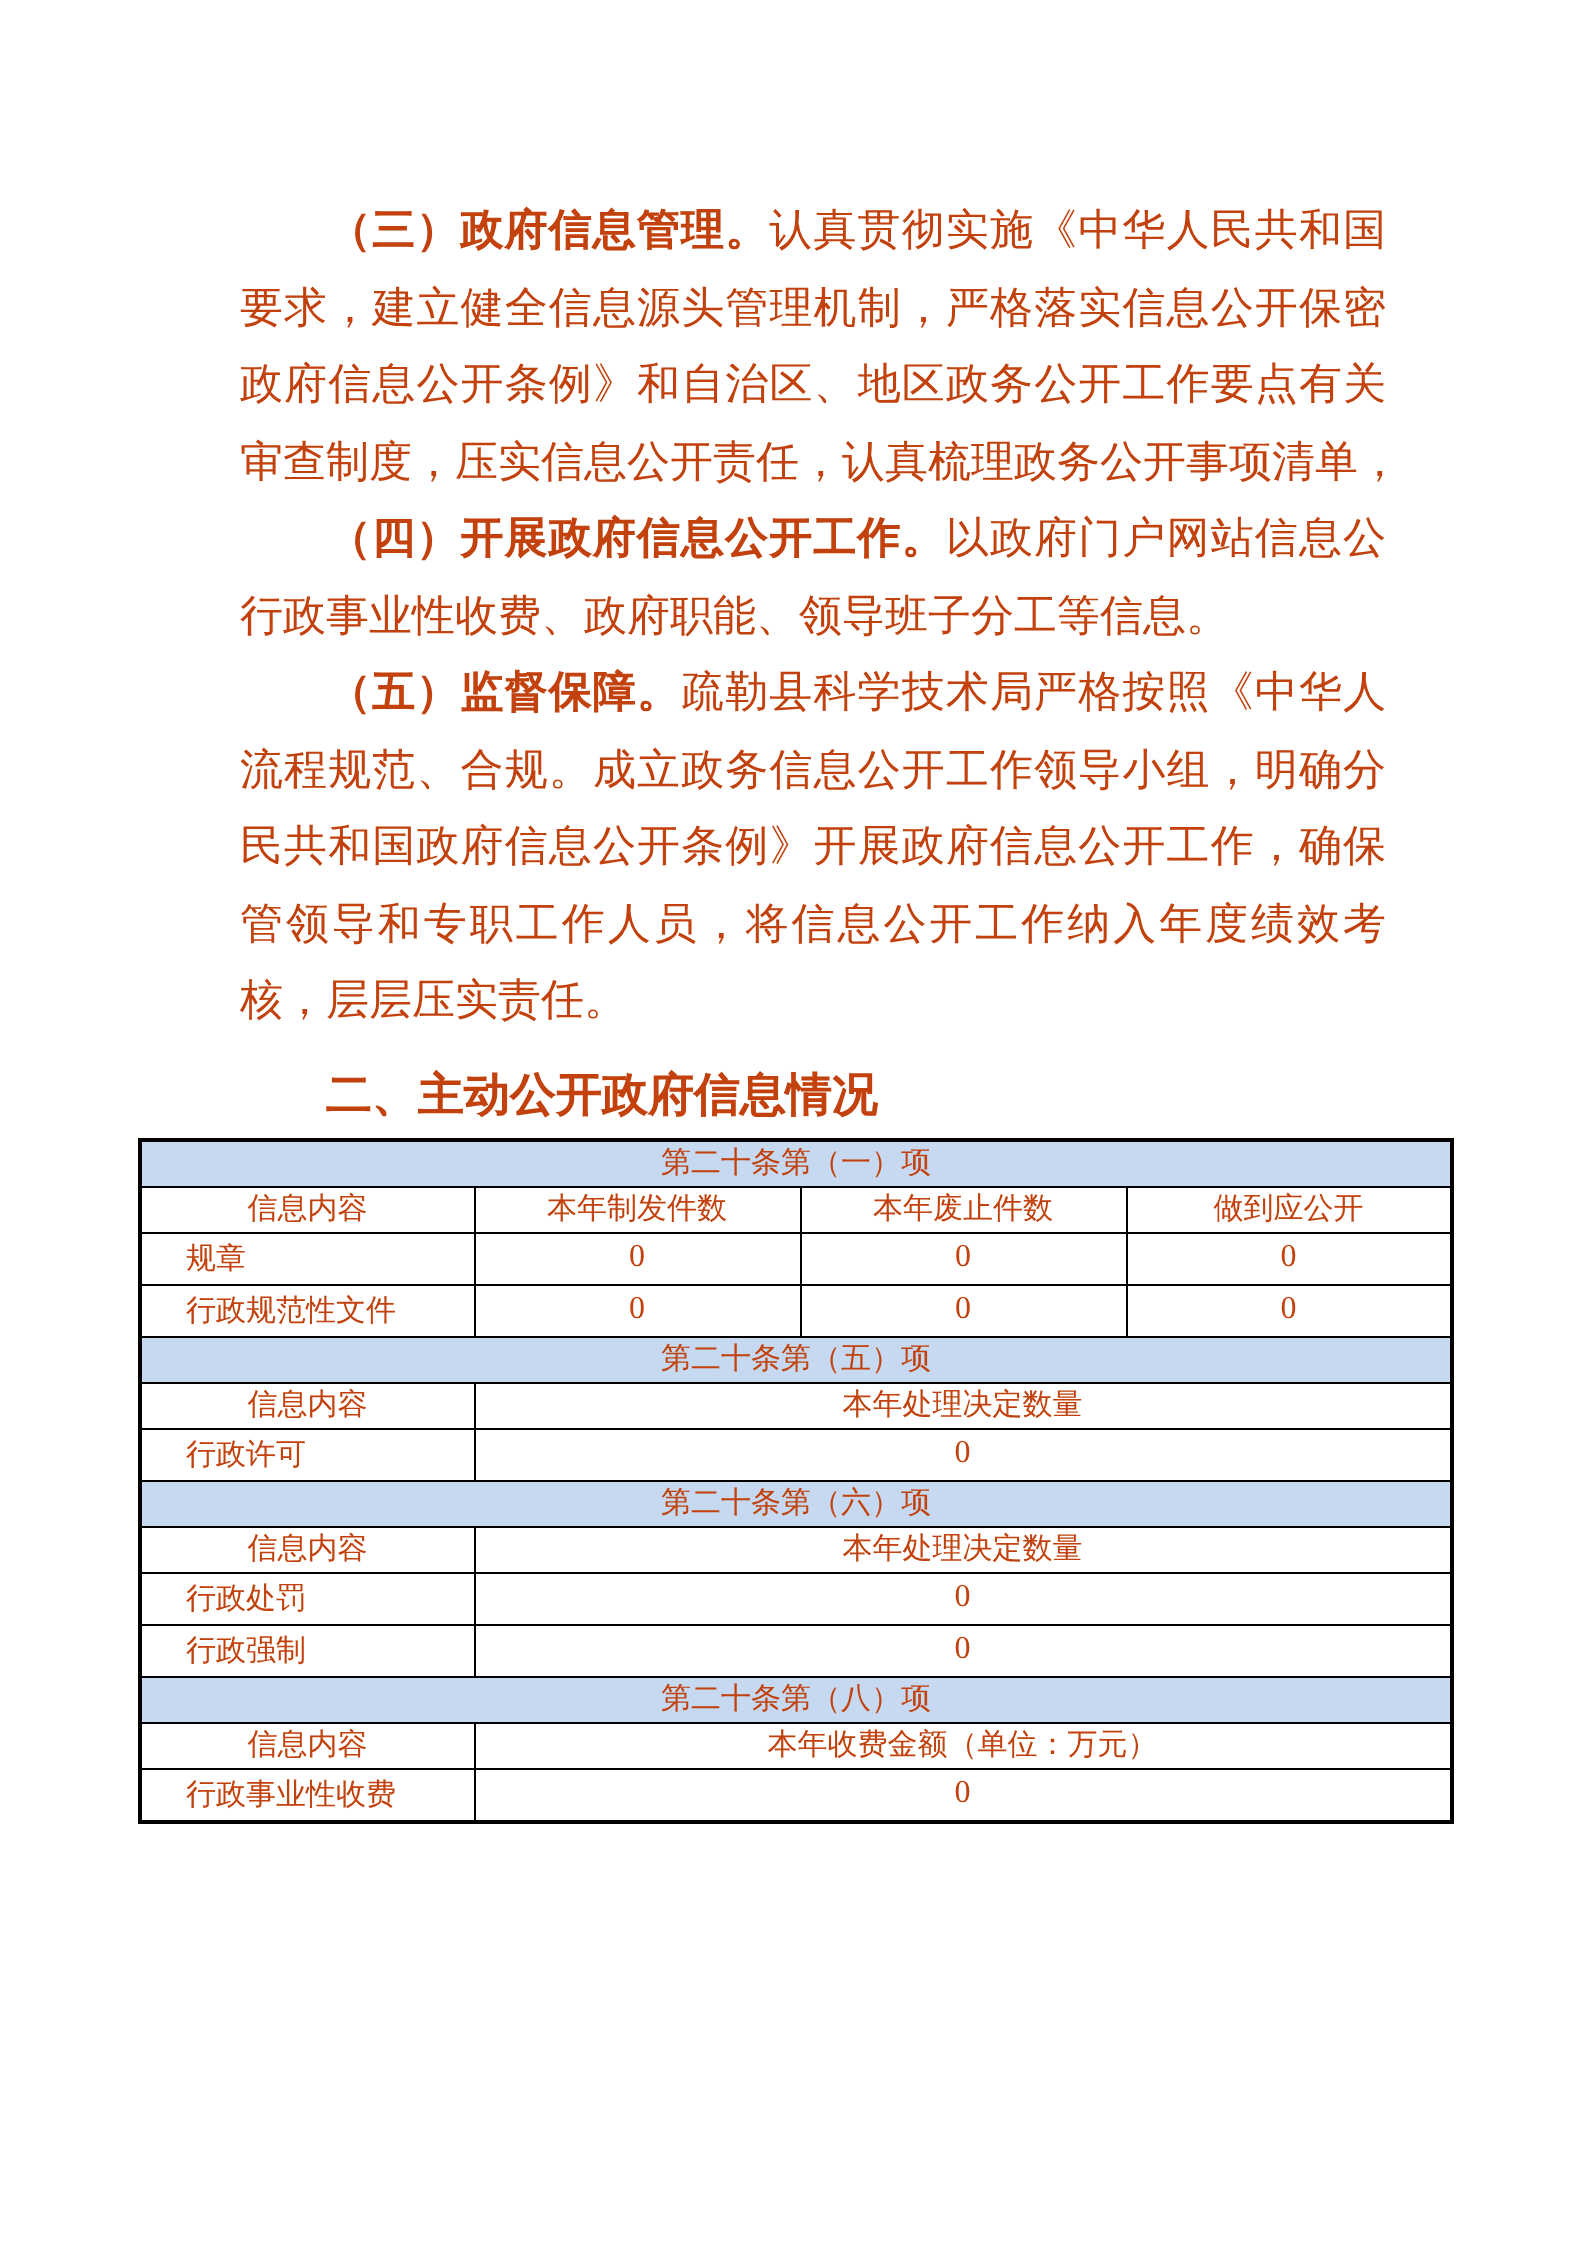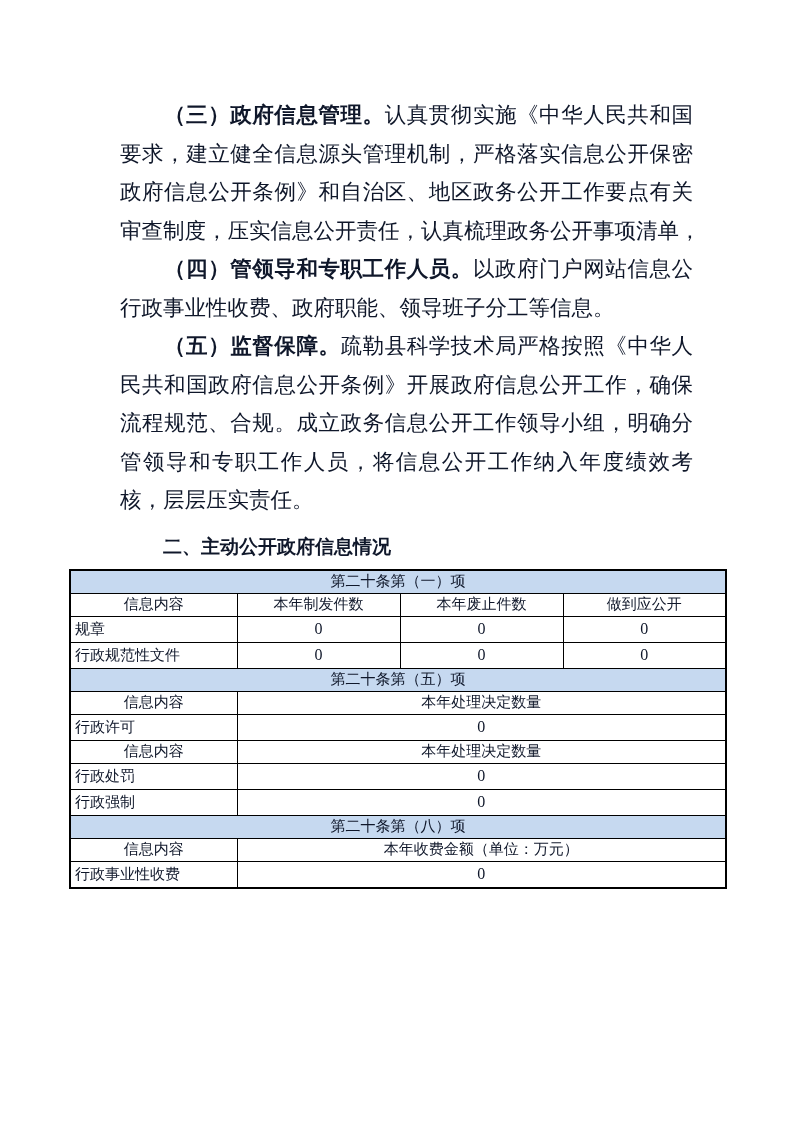--- a/index.html
+++ b/index.html
@@ -2,21 +2,21 @@
 <html style="--hdr-bg: #c6d9f0;"><head>
 <meta charset="utf-8">
 <style>
   html, body { margin: 0; padding: 0; background: #e8e8e8; }
   .page {
     position: relative;
     width: 793px;
     height: 1122px;
     margin: 0 auto;
     background: #ffffff;
-    color: #0f172a;
+    color: #c2410c;
     overflow: hidden;
     font-family: "Liberation Serif", "DejaVu Serif", serif;
   }
   .text-block {
     padding-top: 96px;
     margin-left: 120px;
     margin-right: 100px;
     font-size: 21.5px;
     line-height: 38.5px;
   }
@@ -26,21 +26,21 @@
     text-align-last: justify;
     white-space: nowrap;
     overflow: hidden;
   }
   .para .line.first { text-indent: 44px; }
   .para .line.last  { text-align-last: left; }
   .para b { font-weight: bold; }
   .heading {
     font-family: "Liberation Sans", "DejaVu Sans", sans-serif;
     font-weight: bold;
-    font-size: 19px;
+    font-size: 23px;
     line-height: 30px;
     margin: 12px 100px 7px 163px;
     white-space: nowrap;
   }
   .heading.bottom { margin-top: 10px; }
   table.report {
     border-collapse: collapse;
     table-layout: fixed;
     margin-left: 69px;
     width: 656px;
@@ -56,44 +56,44 @@
     vertical-align: middle;
   }
   tr.sec-hdr td {
     background: var(--hdr-bg, #c6d9f0);
     height: 22px;
   }
   tr.col-hdr td { height: 22px; }
   tr.data-row td { height: 25px; font-size: 16px; }
   tr.data-row td.label {
     text-align: left;
-    padding-left: 4px;
+    padding-left: 22px;
     font-size: 15px;
   }
 </style>
 </head>
 <body>
 
 <div class="page">
 
   <div class="text-block" id="paragraphs">
       <div class="para">
         <div class="line first"><b>（三）政府信息管理。</b>认真贯彻实施《中华人民共和国</div>
         <div class="line">要求，建立健全信息源头管理机制，严格落实信息公开保密</div>
         <div class="line">政府信息公开条例》和自治区、地区政务公开工作要点有关</div>
         <div class="line">审查制度，压实信息公开责任，认真梳理政务公开事项清单，</div>
       </div>
       <div class="para">
-        <div class="line first"><b>（四）管领导和专职工作人员。</b>以政府门户网站信息公</div>
+        <div class="line first"><b>（四）开展政府信息公开工作。</b>以政府门户网站信息公</div>
         <div class="line last">行政事业性收费、政府职能、领导班子分工等信息。</div>
       </div>
       <div class="para">
         <div class="line first"><b>（五）监督保障。</b>疏勒县科学技术局严格按照《中华人</div>
+        <div class="line">流程规范、合规。成立政务信息公开工作领导小组，明确分</div>
         <div class="line">民共和国政府信息公开条例》开展政府信息公开工作，确保</div>
-        <div class="line">流程规范、合规。成立政务信息公开工作领导小组，明确分</div>
         <div class="line">管领导和专职工作人员，将信息公开工作纳入年度绩效考</div>
         <div class="line last">核，层层压实责任。</div>
       </div>
     </div>
 
   <div class="heading">二、主动公开政府信息情况</div>
 
   <table class="report" id="info-table">
     <colgroup>
       <col style="width:167px">
@@ -127,20 +127,23 @@
           <td colspan="4">第二十条第（五）项</td>
         </tr>
         <tr class="col-hdr">
           <td>信息内容</td>
           <td colspan="3">本年处理决定数量</td>
         </tr>
         <tr class="data-row">
           <td class="label">行政许可</td>
           <td colspan="3">0</td>
         </tr>
+        <tr class="sec-hdr">
+          <td colspan="4">第二十条第（六）项</td>
+        </tr>
         <tr class="col-hdr">
           <td>信息内容</td>
           <td colspan="3">本年处理决定数量</td>
         </tr>
         <tr class="data-row">
           <td class="label">行政处罚</td>
           <td colspan="3">0</td>
         </tr>
         <tr class="data-row">
           <td class="label">行政强制</td>

